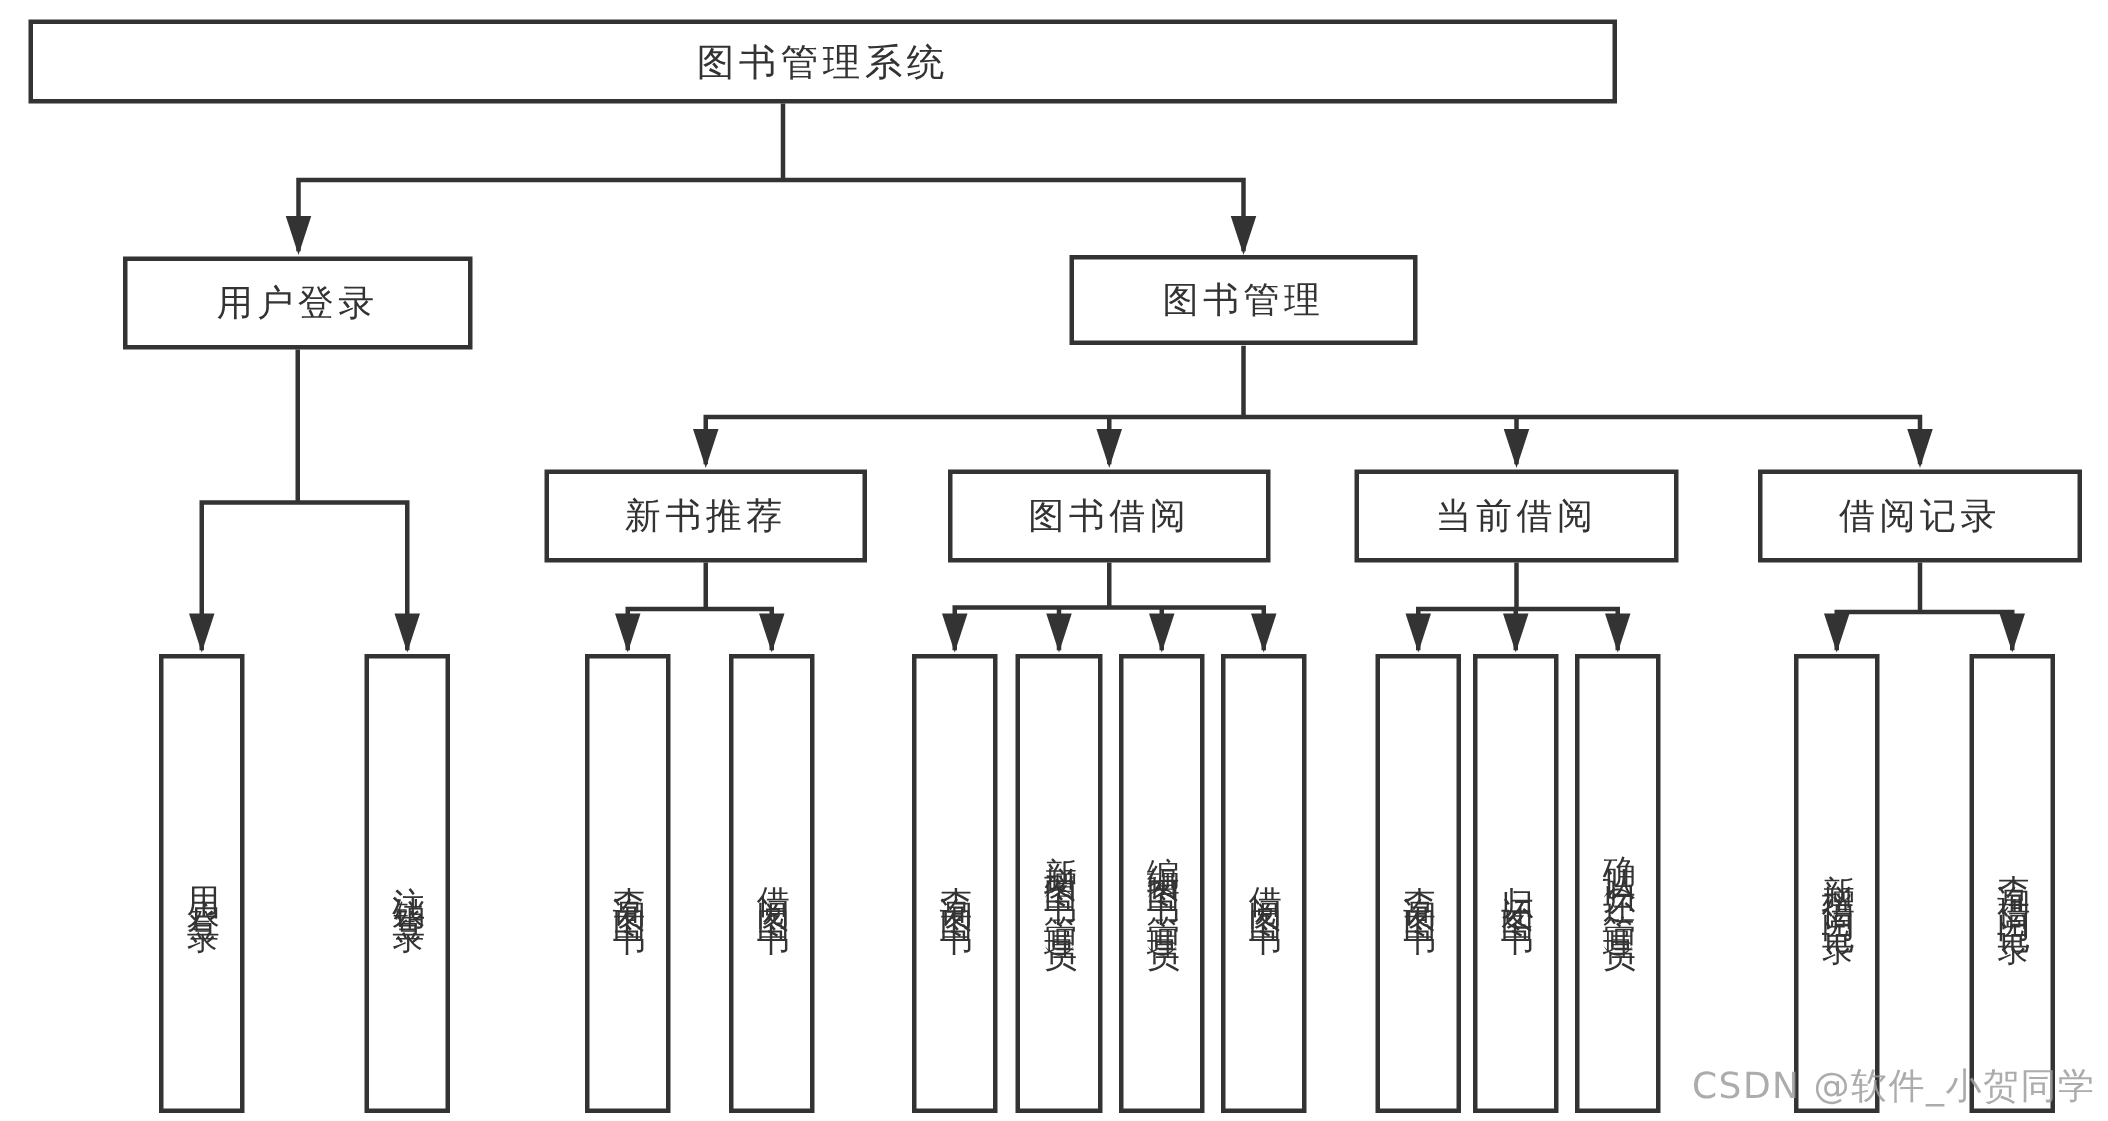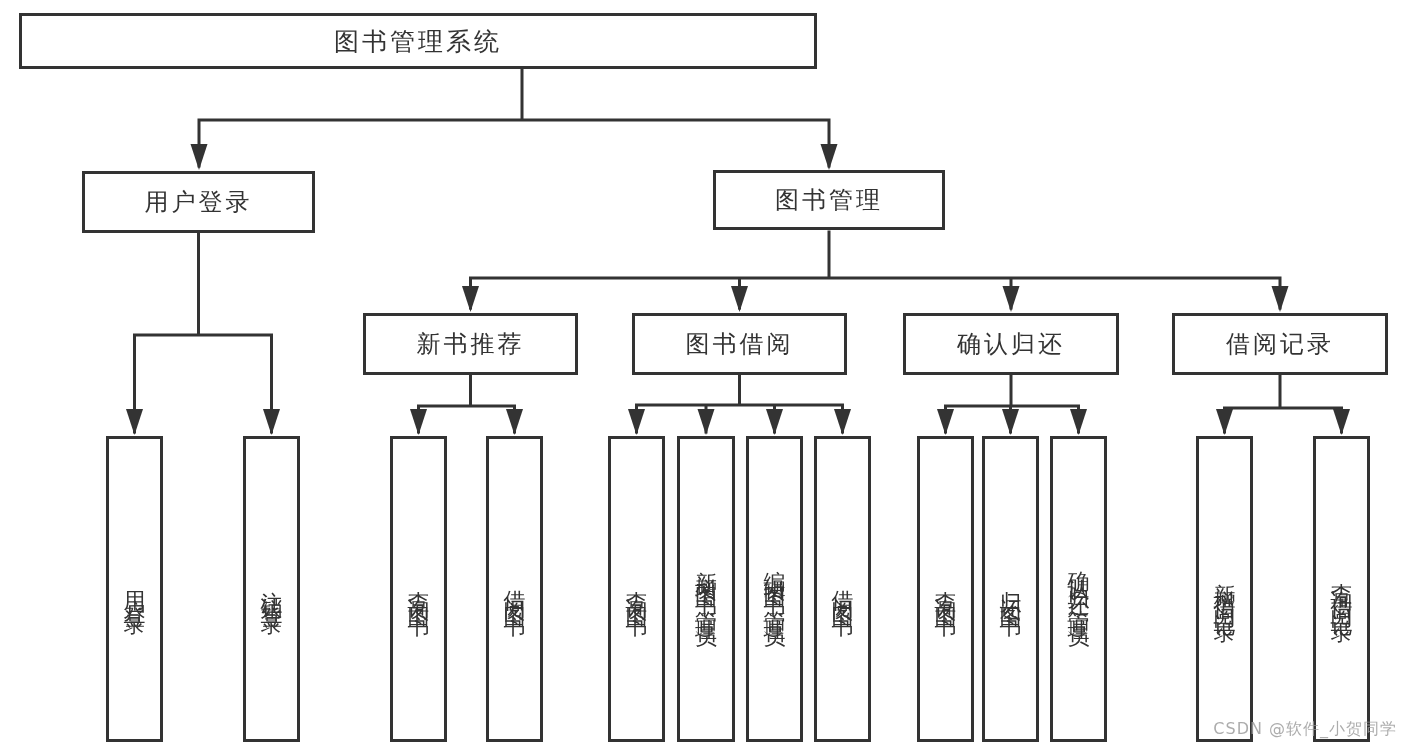--- a/index.html
+++ b/index.html
@@ -12,21 +12,21 @@
     position:absolute;box-sizing:border-box;border:3px solid #333333;background:#ffffff;
     display:flex;align-items:center;justify-content:center;
   }
   .hbox span{font-size:24px;letter-spacing:3px;white-space:nowrap;color:#333333;}
   .rootbox span{font-size:25px;letter-spacing:3px;}
   .leaf span{
     writing-mode:vertical-rl;text-orientation:mixed;
     font-size:22px;letter-spacing:8px;line-height:1;color:#333333;white-space:nowrap;
   }
   .watermark{
-    position:absolute;right:8px;bottom:7px;font-size:16px;letter-spacing:1px;
+    position:absolute;right:8px;bottom:7px;font-size:24px;letter-spacing:1px;
     color:rgba(158,158,158,0.85);white-space:nowrap;z-index:5;
   }
 </style>
 </head>
 <body>
 
 <div class="canvas">
 
   <svg class="connectors" width="1405" height="747" viewBox="0 0 1405 747" aria-hidden="true">
     <g stroke="#333333" stroke-width="3" fill="none" stroke-linecap="square">
@@ -54,39 +54,39 @@
       <polygon points="766,409 783,409 774.5,435"></polygon>
       <polygon points="834,409 851,409 842.5,435"></polygon>
       <polygon points="937,409 954,409 945.5,435"></polygon>
       <polygon points="1002,409 1019,409 1010.5,435"></polygon>
       <polygon points="1070,409 1087,409 1078.5,435"></polygon>
       <polygon points="1216,409 1233,409 1224.5,435"></polygon>
       <polygon points="1333,409 1350,409 1341.5,435"></polygon>
     </g>
   </svg>
 
-  <div class="box hbox rootbox" style="left:19px;top:13px;width:798px;height:56px">
+  <div class="box hbox rootbox" style="left:19px;top:13px;width:1059px;height:56px">
     <span>图书管理系统</span>
   </div>
 
   <div class="box hbox" style="left:82px;top:171px;width:233px;height:62px">
     <span>用户登录</span>
   </div>
   <div class="box hbox" style="left:713px;top:170px;width:232px;height:60px">
     <span>图书管理</span>
   </div>
 
   <div class="box hbox" style="left:632px;top:313px;width:215px;height:62px">
     <span>图书借阅</span>
   </div>
   <div class="box hbox" style="left:363px;top:313px;width:215px;height:62px">
     <span>新书推荐</span>
   </div>
   <div class="box hbox" style="left:903px;top:313px;width:216px;height:62px">
-    <span>确认归还</span>
+    <span>当前借阅</span>
   </div>
   <div class="box hbox" style="left:1172px;top:313px;width:216px;height:62px">
     <span>借阅记录</span>
   </div>
 
   <div class="box leaf" style="left:106px;top:436px;width:57px;height:306px">
     <span>用户登录</span>
   </div>
   <div class="box leaf" style="left:243px;top:436px;width:57px;height:306px">
     <span>注销登录</span>

